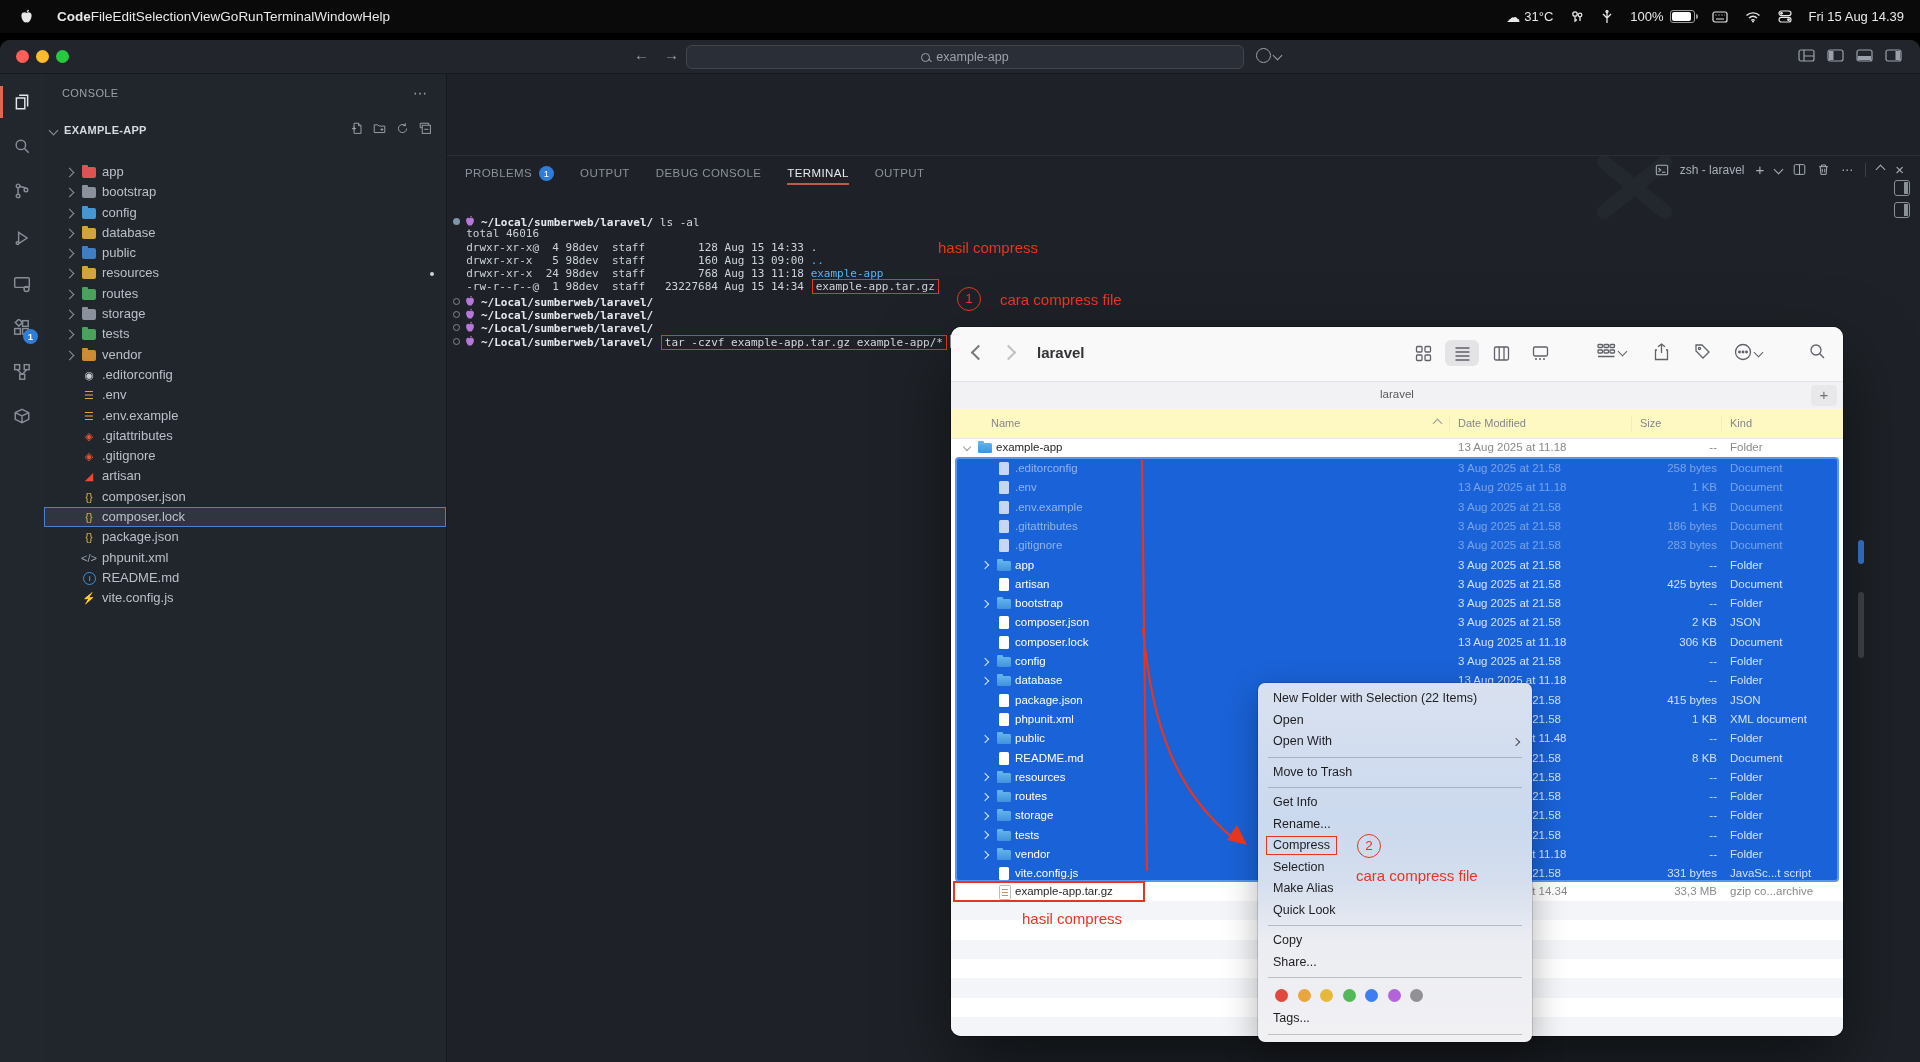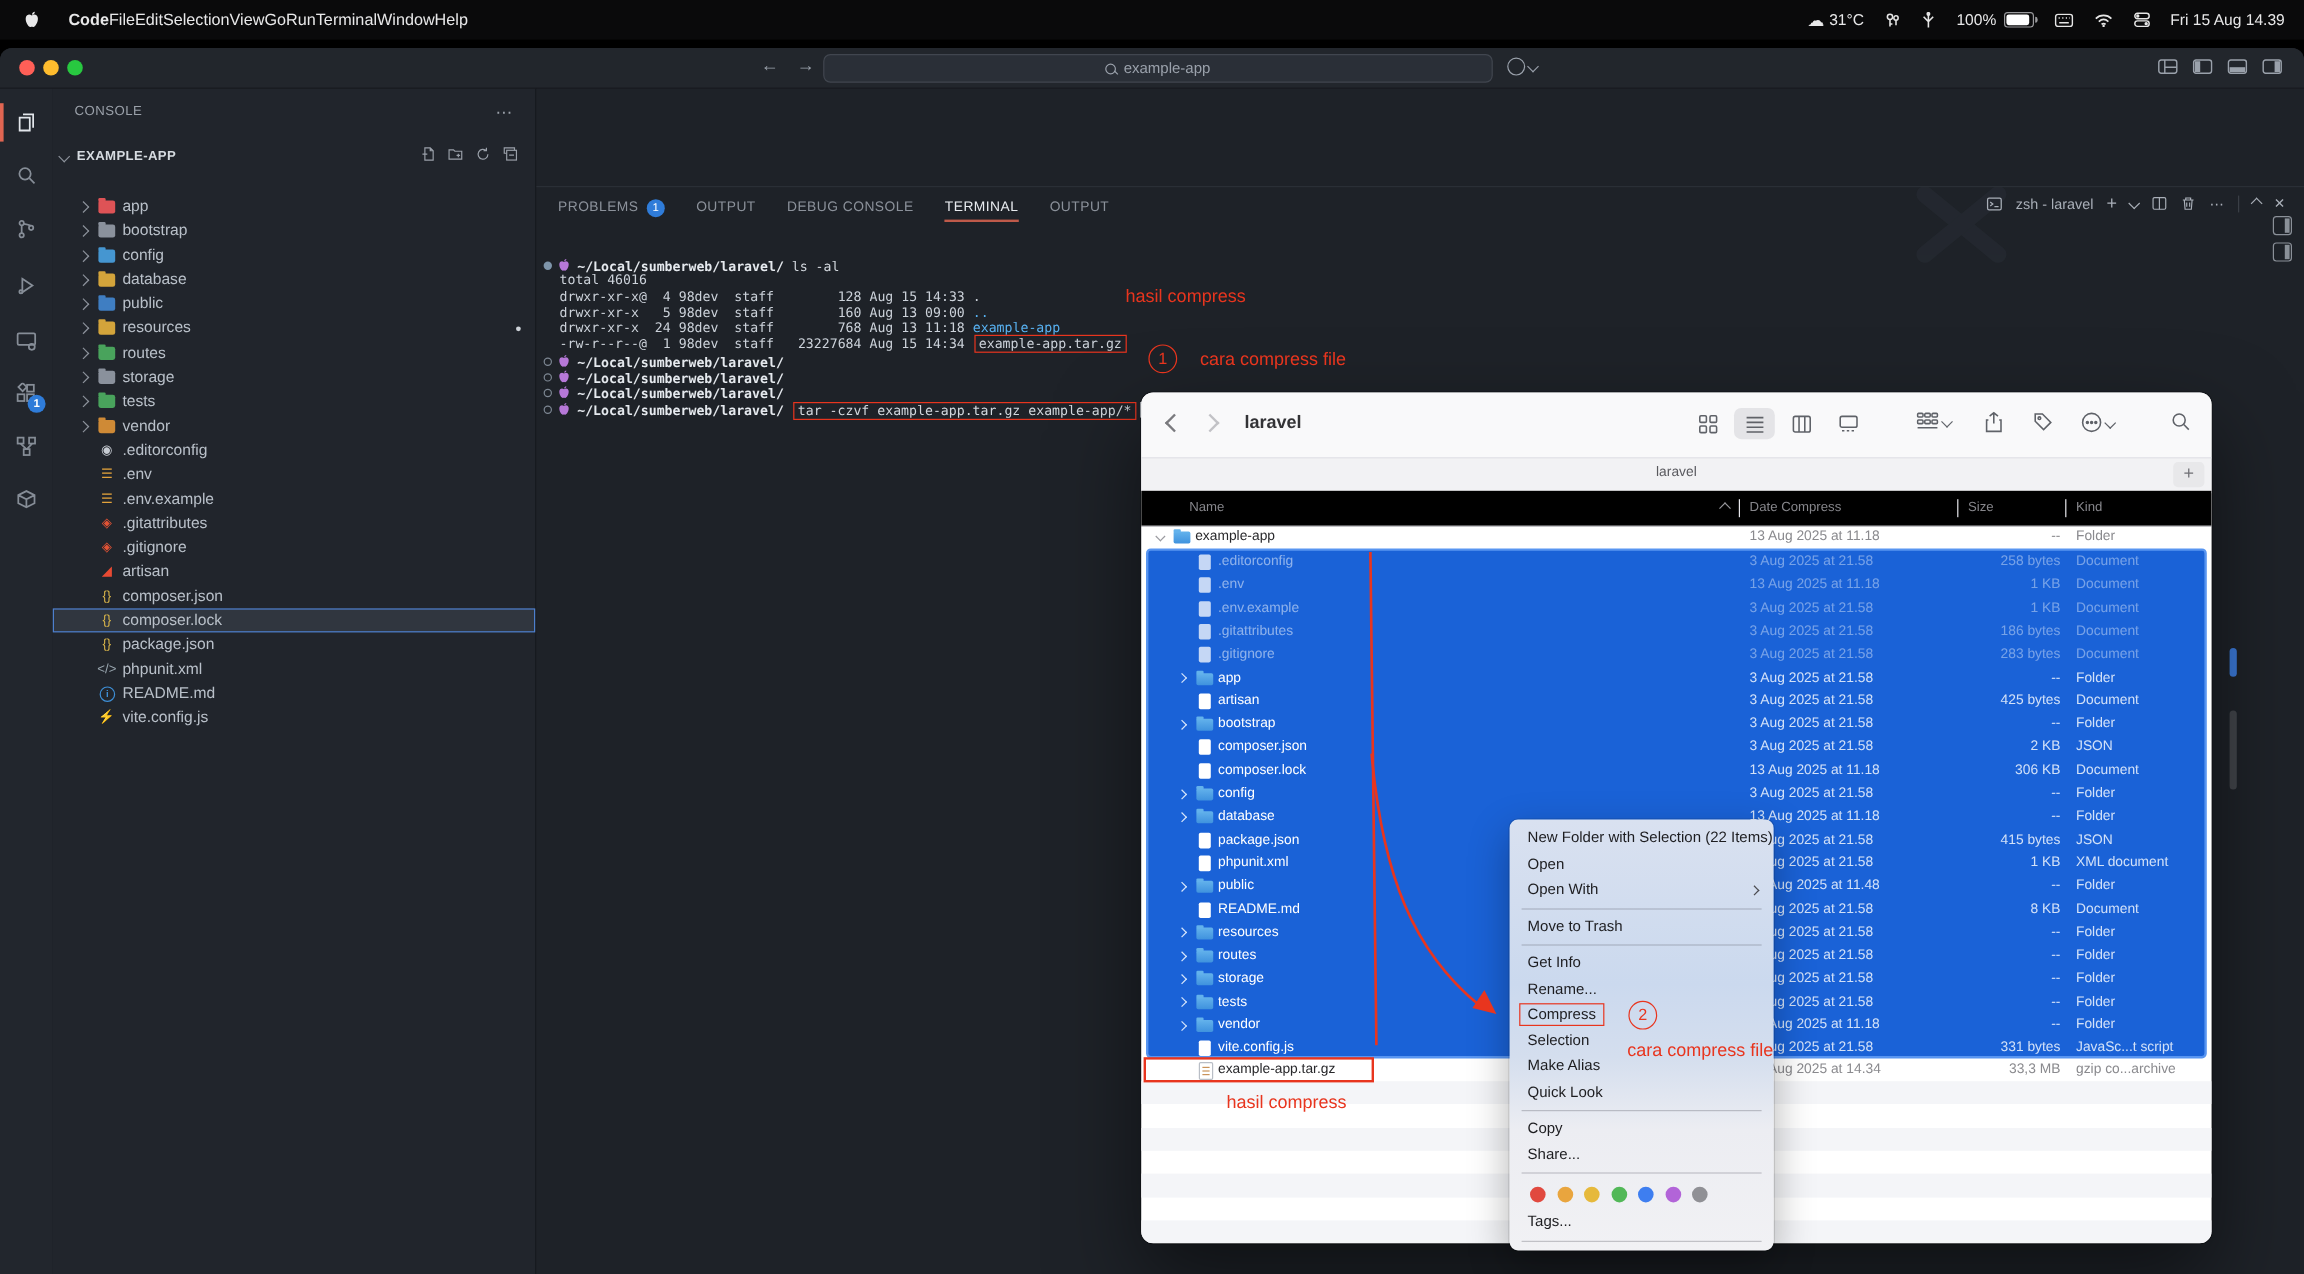--- a/index.html
+++ b/index.html
@@ -98,21 +98,21 @@
   #f-fwd{left:52px;transform:rotate(-135deg);border-color:#c2c2c6;}
   #f-title{position:absolute;left:86px;top:17px;font-size:15px;font-weight:bold;color:#333336;}
   .vbtn{position:absolute;top:13px;width:34px;height:26px;border-radius:6px;display:flex;align-items:center;justify-content:center;}
   .vbtn.on{background:#e4e4e7;}
   .tbic svg{stroke:#5f6268;fill:none;stroke-width:1.3;display:block;}
   .tbtn{position:absolute;top:16px;display:flex;align-items:center;gap:3px;}
   #f-tabstrip{position:absolute;left:0;top:54px;width:100%;height:28px;background:#f2f2f4;border-top:1px solid #e2e2e6;border-bottom:1px solid #dcdce0;}
   #f-tabstrip .tabname{position:absolute;left:0;right:0;top:6px;text-align:center;font-size:11.5px;color:#59595e;}
   #f-plus{position:absolute;right:6px;top:3px;width:26px;height:21px;background:#e8e8ea;border-radius:4px;color:#707076;
     font-size:15px;line-height:20px;text-align:center;}
-  #f-header{position:absolute;left:0;top:82px;width:100%;height:29px;background:#000000;border-bottom:1px solid #e7e7ec;font-size:11px;color:#86868b;}
+  #f-header{position:absolute;left:0;top:82px;width:100%;height:29px;background:#fef9c3;border-bottom:1px solid #e7e7ec;font-size:11px;color:#86868b;}
   #f-header .fh{position:absolute;top:8px;}
   #f-header .caret{position:absolute;left:483px;top:11px;width:6px;height:6px;border-left:1.4px solid #98989d;border-top:1.4px solid #98989d;transform:rotate(45deg);}
   #f-header .vline{position:absolute;top:7px;width:1px;height:15px;background:#e7e7ec;}
   #fr-list{position:absolute;left:0;top:110.8px;width:100%;}
   .f-row{position:relative;height:19.3px;line-height:19.3px;font-size:11.5px;color:#28282b;}
   .f-row .fchev{position:absolute;top:6.5px;width:5px;height:5px;border-right:1.5px solid #9b9ba0;border-bottom:1.5px solid #9b9ba0;}
   .f-row .fchev.right{left:calc(31px + var(--ox,0px));transform:rotate(-45deg);}
   .f-row .fchev.down{left:13px;transform:rotate(45deg);}
   .f-row .ffold{position:absolute;left:calc(46px + var(--ox,0px));top:5px;width:14px;height:10px;border-radius:1.5px;
     background:linear-gradient(#63b2ec,#3f92de);}
@@ -132,21 +132,21 @@
   .inb .fcell{color:rgba(236,243,253,.88);}
   .inb .fchev{border-color:#d7e6fb;}
   .inb .ffile{border:none;}
   .f-row.dim .fname,.f-row.dim .fcell{opacity:.5;}
   .f-row.dim .ffile{opacity:.75;}
   .rowredbox{position:absolute;left:2px;top:-1px;width:188px;height:17px;border:2px solid #e8351e;}
   .farch::after{content:"";position:absolute;left:2px;top:3px;right:2px;height:1.5px;background:#c9935a;box-shadow:0 3px 0 #c9935a,0 6px 0 #c9935a;}
   .f-empty{height:19.3px;}
   .f-empty.alt{background:#f4f5f8;}
   
-  #ctxmenu{position:absolute;left:1258px;top:683px;width:220px;z-index:40;border-radius:7px;padding:5px 0 3px;
+  #ctxmenu{position:absolute;left:1258px;top:683px;width:274px;z-index:40;border-radius:7px;padding:5px 0 3px;
     background:linear-gradient(180deg,#d9e1f0 0%,#cbd9ee 38%,#d4deee 55%,#ecedf2 72%,#f1f1f4 100%);
     box-shadow:0 12px 34px rgba(0,0,0,.3),0 0 0 1px rgba(0,0,0,.14);font-size:12.5px;color:#1d1d20;}
   .m-item{position:relative;height:21.5px;line-height:21.5px;padding-left:15px;}
   .m-item .sub{position:absolute;right:13px;top:8px;width:5px;height:5px;border-right:1.6px solid #4a4a4f;border-top:1.6px solid #4a4a4f;transform:rotate(45deg);}
   .mredbox{display:inline-block;border:1.8px solid #e8351e;padding:0 6px 1px;margin-left:-7px;line-height:16px;}
   .m-sep{height:1px;background:rgba(70,70,80,.28);margin:4px 10px;}
   .m-colors{height:26px;display:flex;align-items:center;gap:9.5px;padding-left:17px;}
   .tagdot{width:13px;height:13px;border-radius:50%;}
   
   #anno{position:absolute;left:0;top:0;z-index:50;pointer-events:none;}
@@ -600,21 +600,21 @@
             <path d="M10.8 10.8 L15 15"></path>
           </svg>
       </span>
     </div>
     <div id="f-tabstrip">
       <span class="tabname">laravel</span>
       <span id="f-plus">+</span>
     </div>
     <div id="f-header">
         <span class="fh" style="left: 40px;">Name</span>
-        <span class="fh" style="left: 507px;">Date Compress</span>
+        <span class="fh" style="left: 507px;">Date Modified</span>
         <span class="fh" style="left: 689px;">Size</span>
         <span class="fh" style="left: 779px;">Kind</span>
         <span class="caret"></span>
         <span class="vline" style="left: 498px;"></span>
         <span class="vline" style="left: 680px;"></span>
         <span class="vline" style="left: 770px;"></span>
       </div>
     <div id="fr-list">
         <div class="f-row parent">
           <span class="fchev down"></span>

